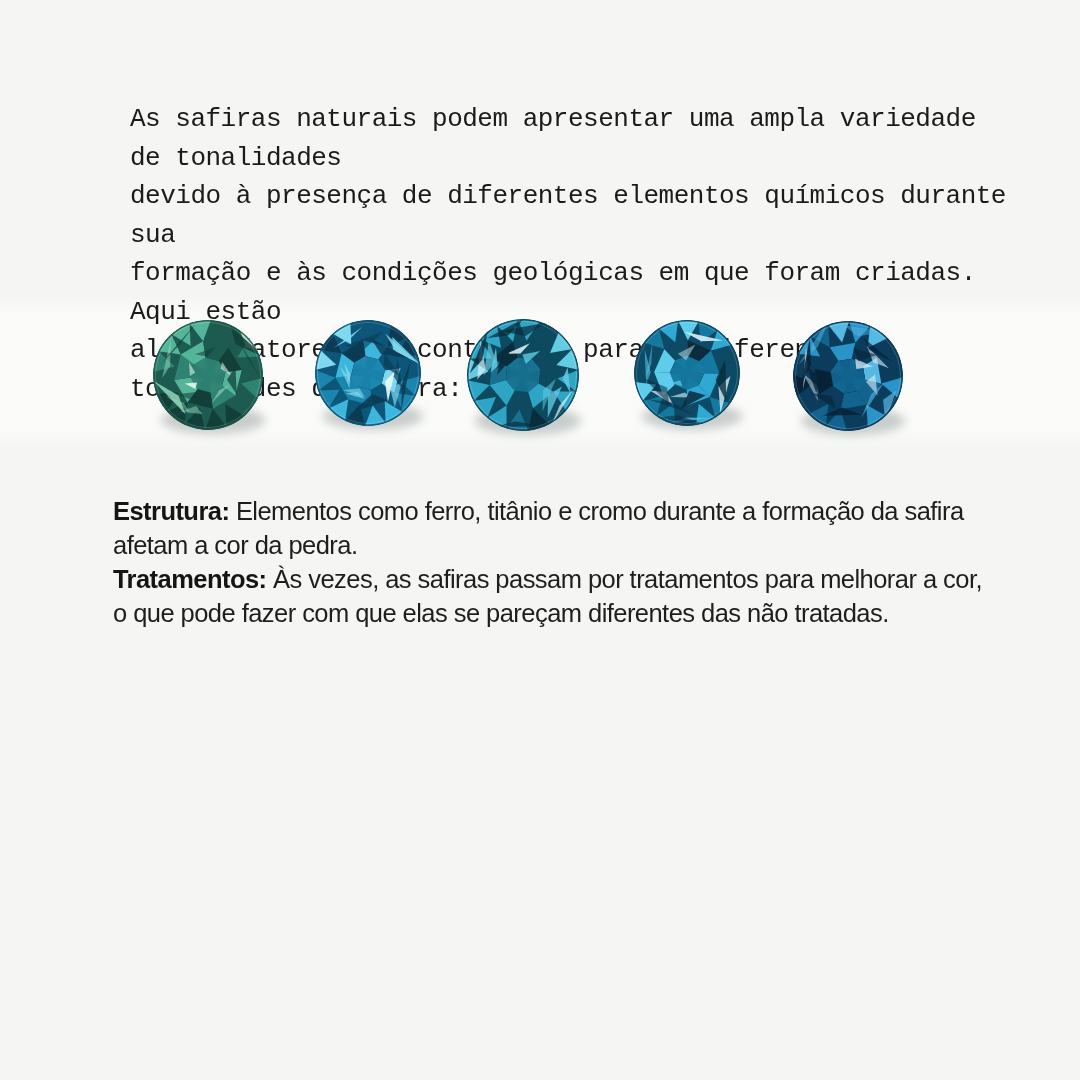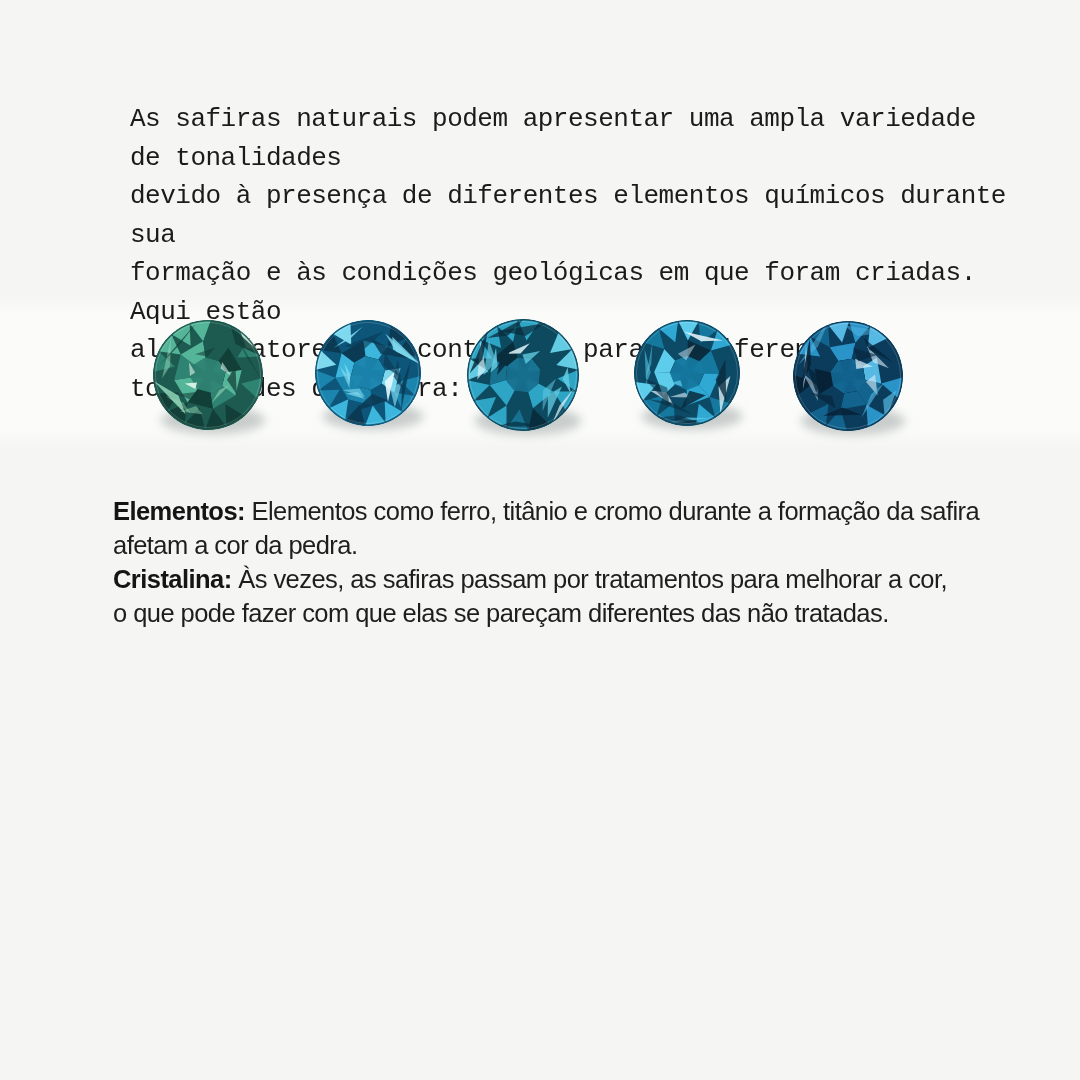--- a/index.html
+++ b/index.html
@@ -327,23 +327,23 @@
         <polygon points="831.8,396.1 810.9,393.1 835.6,408.5" fill="#072237" opacity="0.5897526265121996"></polygon>
         <polygon points="869.3,349.7 892.1,361.8 863.5,337.7" fill="#072237" opacity="0.737603017501533"></polygon>
         <polygon points="811.0,364.6 809.8,337.6 801.0,385.7" fill="#072237" opacity="0.8672402027063072"></polygon>
         <polygon points="858.3,361.3 877.0,355.0 853.1,347.8" fill="#072237" opacity="0.5748880794271827"></polygon>
         <circle cx="848" cy="376" r="54.2" fill="none" stroke="#0b3c5c" stroke-width="1.6" opacity="0.85"></circle>
         <circle cx="848" cy="376" r="52.6" fill="none" stroke="#ffffff" stroke-width="1" opacity="0.18"></circle>
       </g>
     </svg>
 
   <div class="factors" id="factorList">
-    <div class="factor"><b>Elementos:</b> <span class="ftext">Elementos como ferro, titânio e cromo durante a formação da safira
+    <div class="factor"><b>Estrutura:</b> <span class="ftext">Elementos como ferro, titânio e cromo durante a formação da safira
 afetam a cor da pedra.</span></div>
 
 
 
 
-    <div class="factor"><b>Cristalina:</b> <span class="ftext">Às vezes, as safiras passam por tratamentos para melhorar a cor,
+    <div class="factor"><b>Tratamentos:</b> <span class="ftext">Às vezes, as safiras passam por tratamentos para melhorar a cor,
 o que pode fazer com que elas se pareçam diferentes das não tratadas.</span></div>
   </div>
 
 </div>
 
 </body></html>

